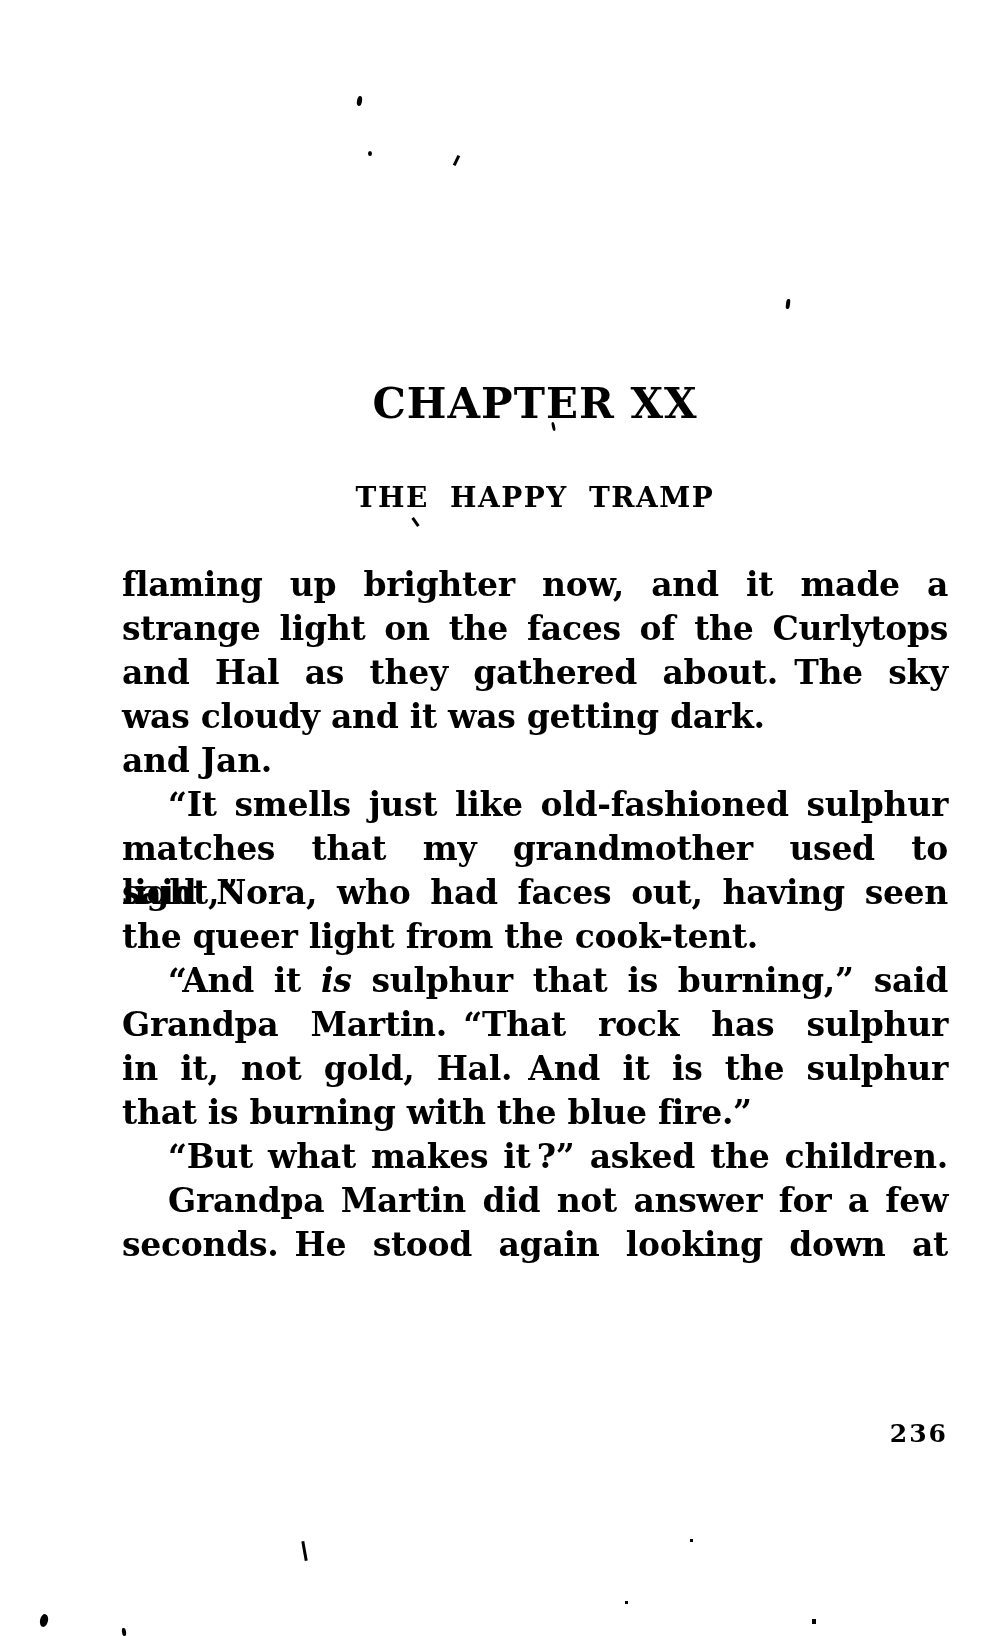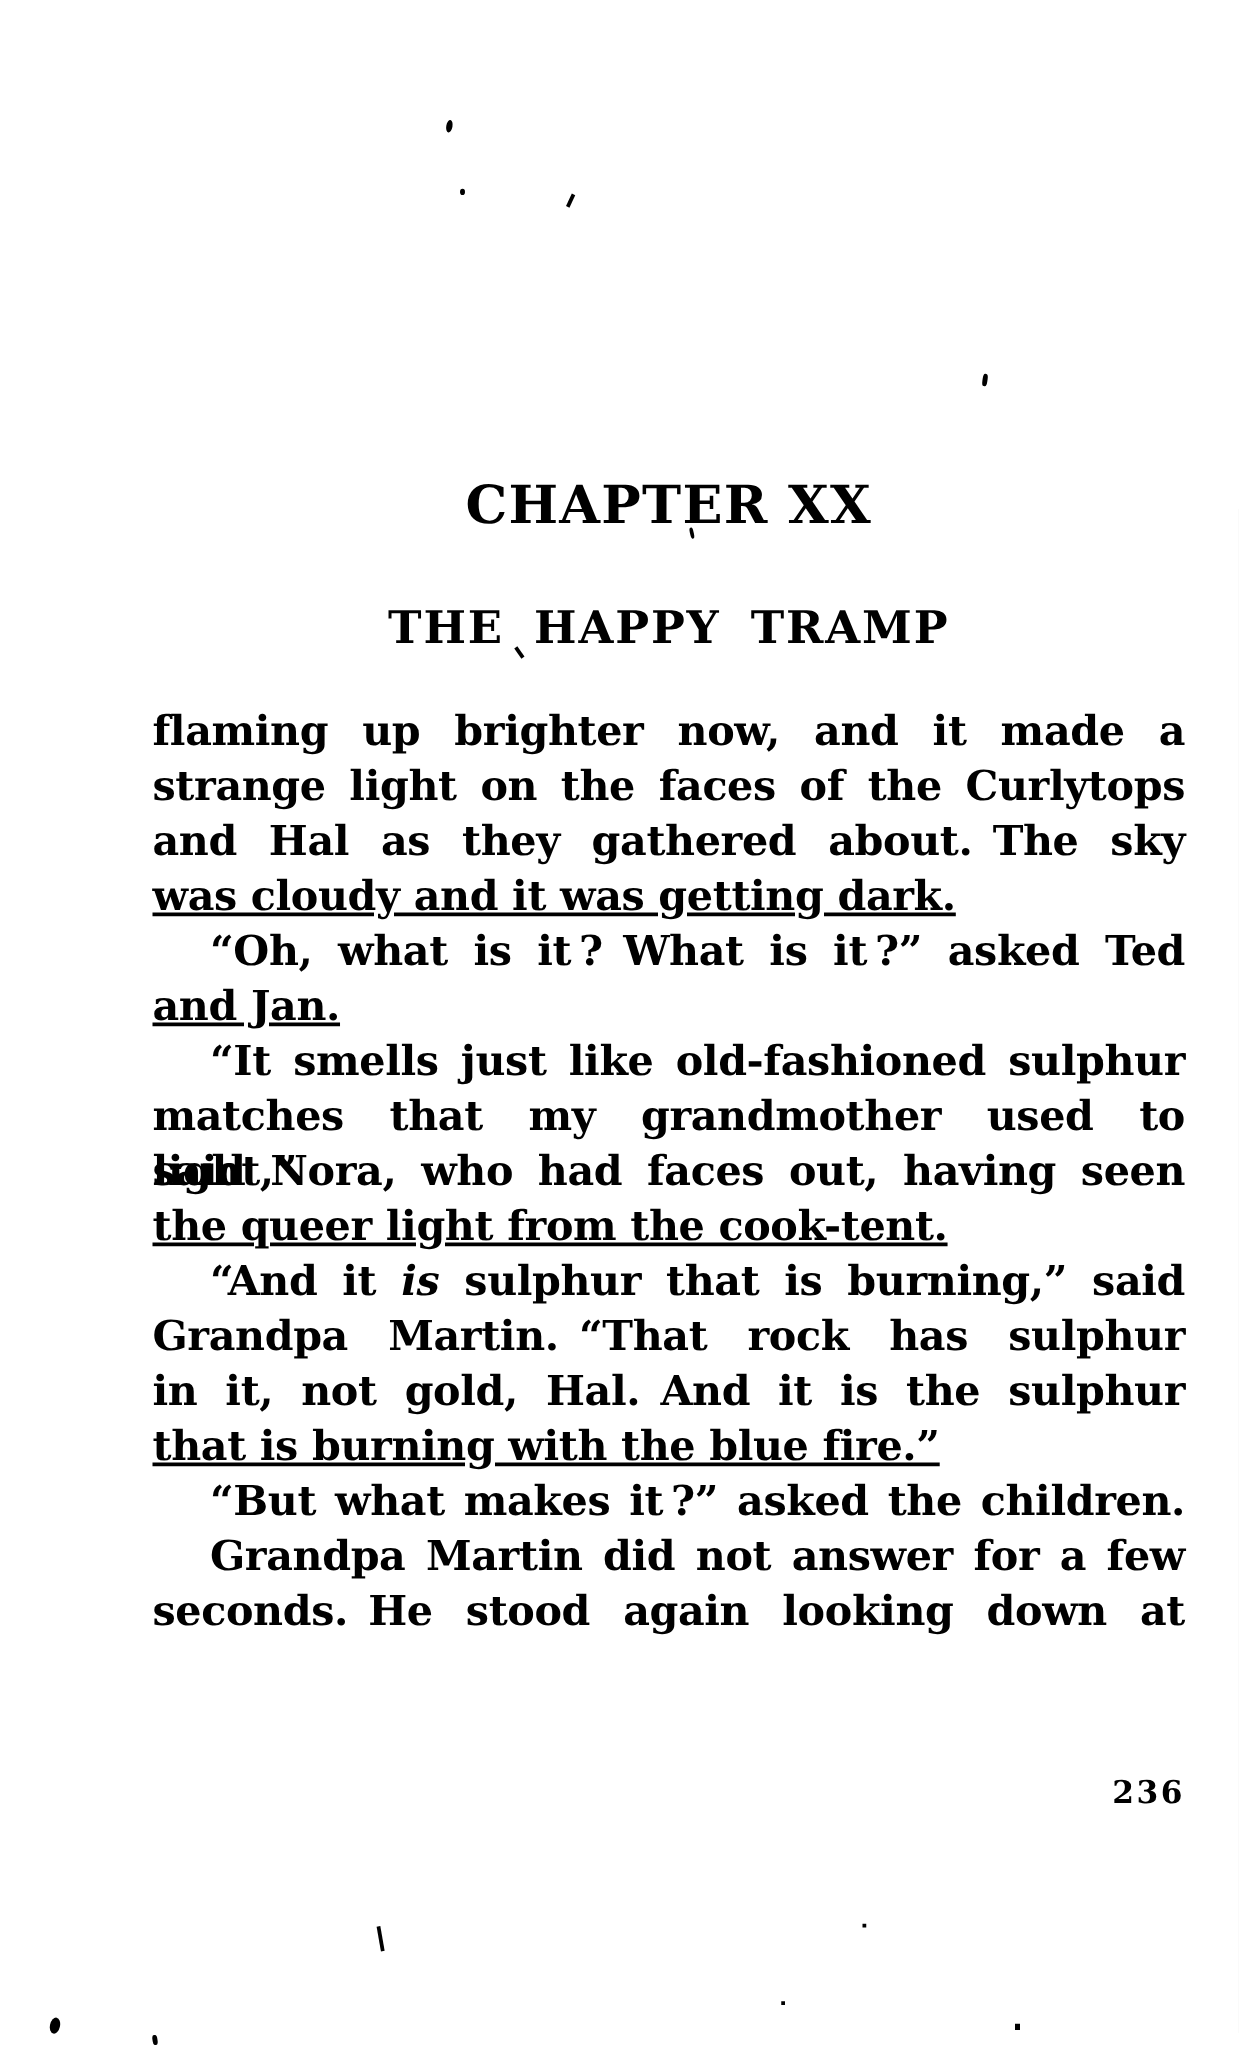--- a/index.html
+++ b/index.html
@@ -9,29 +9,29 @@
     margin:0 auto;
     padding-left:31px;
   }
   .heading {
     position:absolute; top:383px; left:122px; width:826px; margin:0;
     text-align:center; font-size:42px; font-weight:700; letter-spacing:1px;
     line-height:1;
   }
   .subtitle {
     position:absolute; top:484px; left:122px; width:826px; margin:0;
-    text-align:center; font-size:36px; font-weight:700; letter-spacing:1.5px;
+    text-align:center; font-size:28px; font-weight:700; letter-spacing:1.5px;
     word-spacing:10px; line-height:1;
   }
   .bodytext {
     position:absolute; top:563px; left:122px; width:826px;
     font-size:33px; font-weight:700; line-height:44px; letter-spacing:-0.3px;
   }
   .ln  { height:44px; text-align:justify; text-align-last:justify; }
-  .end { text-align:left; text-align-last:left;text-decoration:underline; }
+  .end { text-align:left; text-align-last:left; }
   .ind { padding-left:46px; }
   .sc  { font-variant:small-caps; }
   .it  { font-style:italic; }
   .pagenum {
     position:absolute; top:1419px; left:122px; width:826px;
     text-align:right; font-size:25px; font-weight:700; letter-spacing:2px;
   }
   .speck { position:absolute; background:#000000; }
 </style>
 </head>
@@ -42,21 +42,20 @@
   <h1 class="heading">CHAPTER XX</h1>
   <h2 class="subtitle">THE HAPPY TRAMP</h2>
 
   <div class="bodytext">
 
     <div class="ln">flaming up brighter now, and it made a</div>
     <div class="ln">strange light on the faces of the Curlytops</div>
     <div class="ln">and Hal as they gathered about. The sky</div>
     <div class="ln end">was cloudy and it was getting dark.</div>
 
-    <div class="ln ind">“Oh, what is it ? What is it ?” asked Ted</div>
     <div class="ln end">and Jan.</div>
 
     <div class="ln ind">“It smells just like old-fashioned sulphur</div>
     <div class="ln">matches that my grandmother used to light,”</div>
     <div class="ln">said Nora, who had faces out, having seen</div>
     <div class="ln end">the queer light from the cook-tent.</div>
 
     <div class="ln ind"><span>“And it </span><span class="it">is</span><span> sulphur that is burning,” said</span></div>
     <div class="ln">Grandpa Martin. “That rock has sulphur</div>
     <div class="ln">in it, not gold, Hal. And it is the sulphur</div>

